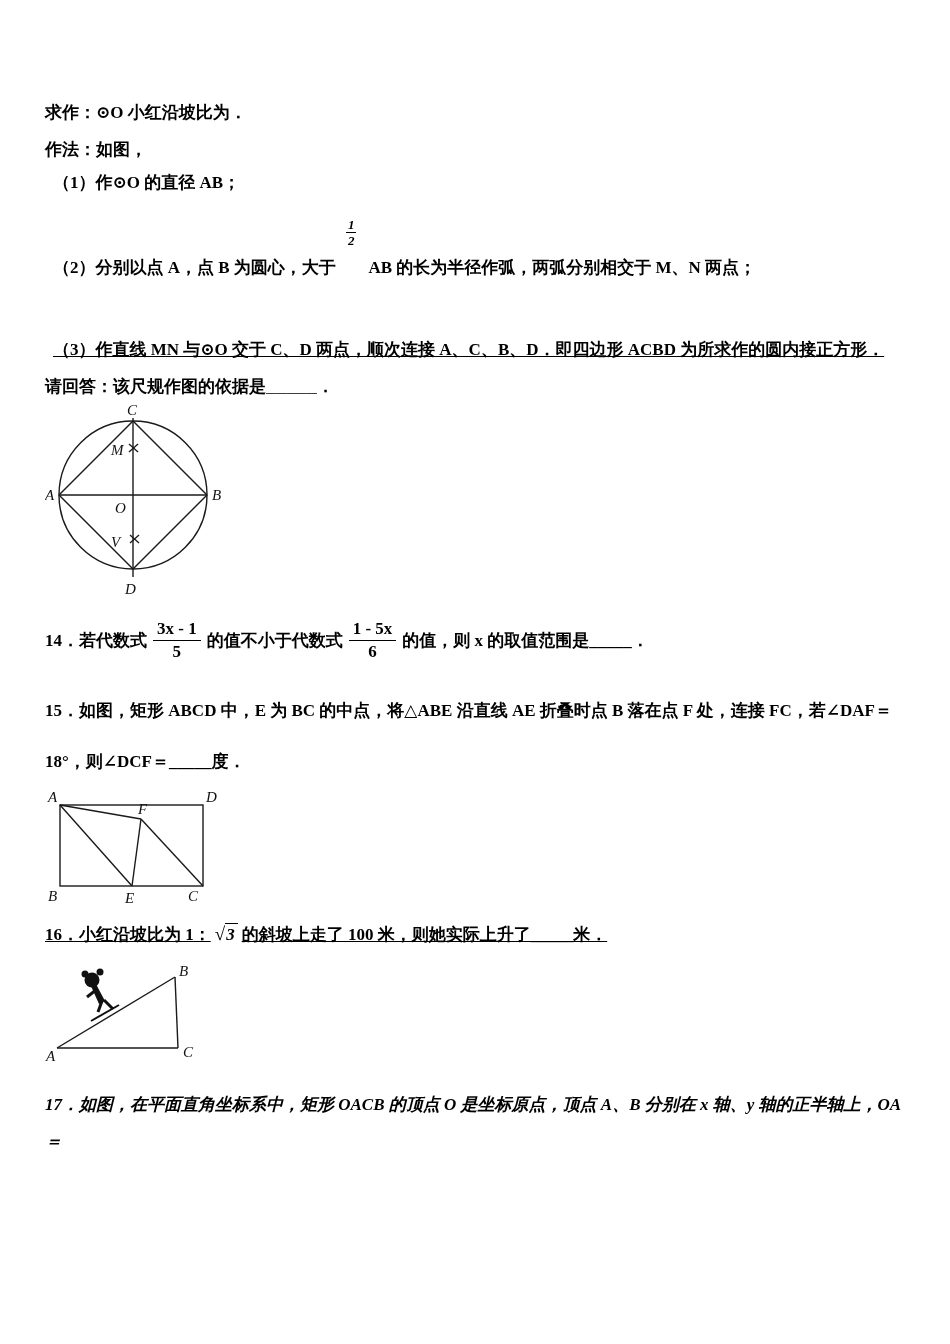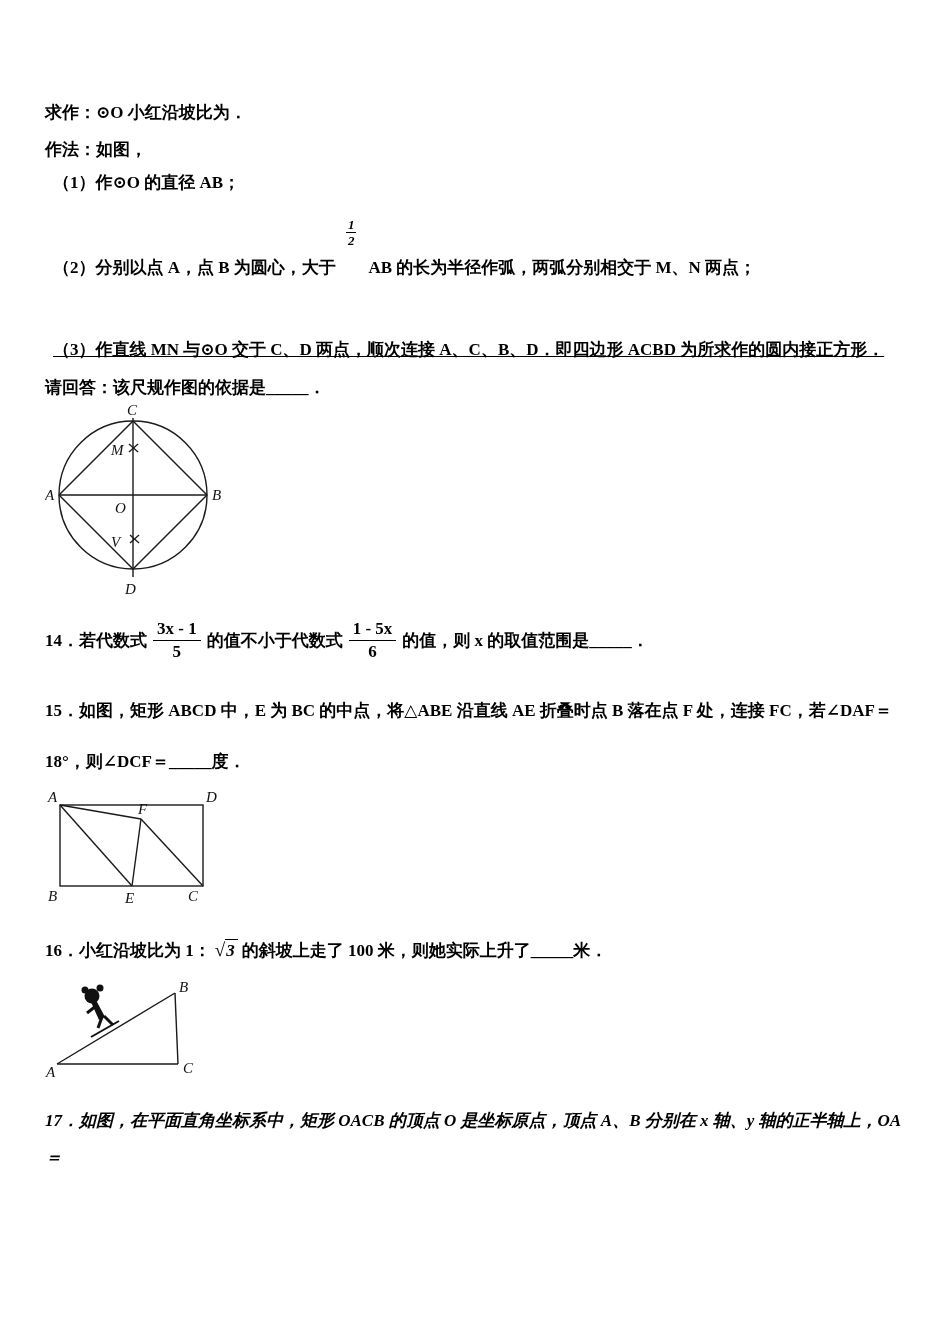--- a/index.html
+++ b/index.html
@@ -10,27 +10,27 @@
     font-weight:700; color:#000; font-size:17px;
   }
   .page { padding:102px 44px 0 45px; }
   p.line { line-height:22px; }
   .indent { padding-left:8px; }
 
   .mt-method { margin-top:15px; }
   .mt-step1  { margin-top:11px; }
   .mt-step2  { margin-top:52px; }
   .mt-step3  { margin-top:60px;text-decoration:underline; }
-  .mt-quest  { margin-top:16px; }
+  .mt-quest  { margin-top:16px;font-family:Liberation Mono, monospace; }
   .mt-fig1   { margin-top:4px; }
   .mt-q14    { margin-top:20px; }
   .mt-q15a   { margin-top:36px; }
   .mt-q15b   { margin-top:29px; }
   .mt-fig2   { margin-top:16px; }
-  .mt-q16    { margin-top:32px; }
+  .mt-q16    { margin-top:16px;text-decoration:underline; }
   .mt-fig3   { margin-top:18px; }
   .mt-q17    { margin-top:20px;font-style:italic; }
 
   .frac {
     display:inline-block; vertical-align:middle; position:relative; top:-2px;
     text-align:center; margin:0 6px; line-height:20px; font-weight:700;
   }
   .frac .num { display:block; border-bottom:1.5px solid #000; padding:0 4px 1px; }
   .frac .den { display:block; padding-top:1px; }
 

